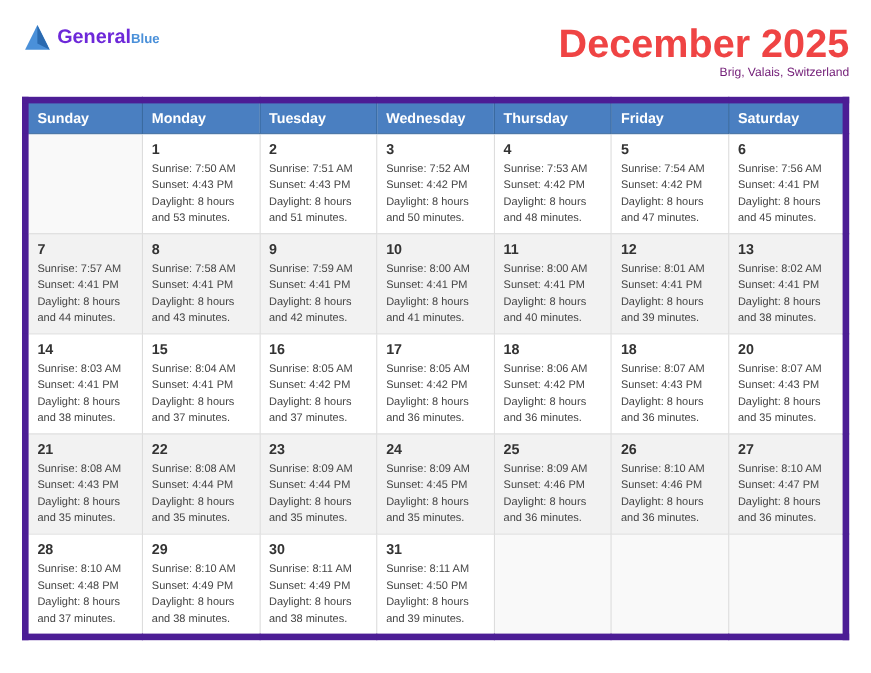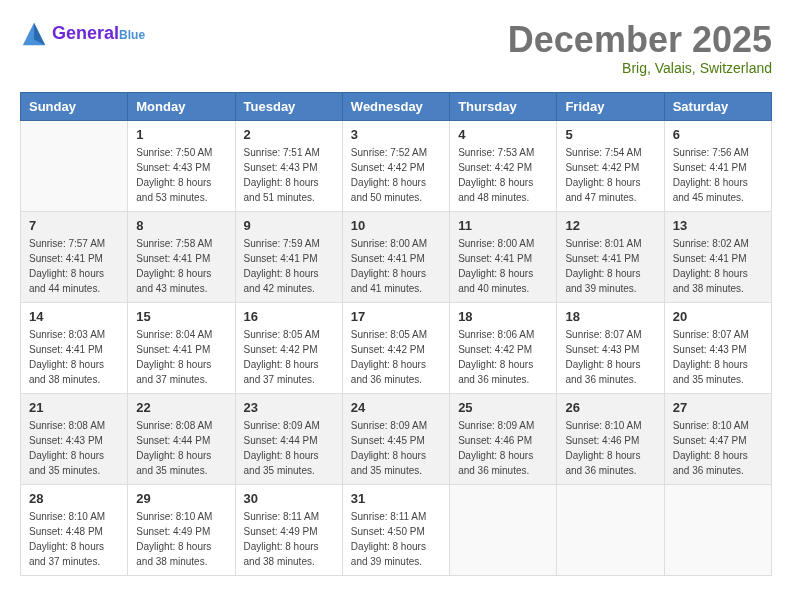--- a/index.html
+++ b/index.html
@@ -36,31 +36,31 @@
     .logo-icon {
       width: 28px;
       height: 28px;
     }
     .title-section {
       text-align: right;
     }
     .month-title {
       font-size: 36px;
       font-weight: bold;
-      color: #737373;
+      color: #ef4444;
       line-height: 1.1;
     }
     .subtitle {
-      font-size: 14px;
-      color: #4d7c0f;
+      font-size: 11px;
+      color: #701a75;
     }
     .calendar {
       width: 100%;
       border-collapse: collapse;
-      border: 1px solid #4c1d95;
+      border: 6px solid #4c1d95;
       padding-left: 48px;
     }
     .calendar th {
       background-color: #4a7fc1;
       color: #fff;
       text-align: left;
       padding: 6px 8px;
       font-size: 13px;
       font-weight: bold;
       border: 1px solid #3a6aa0;

